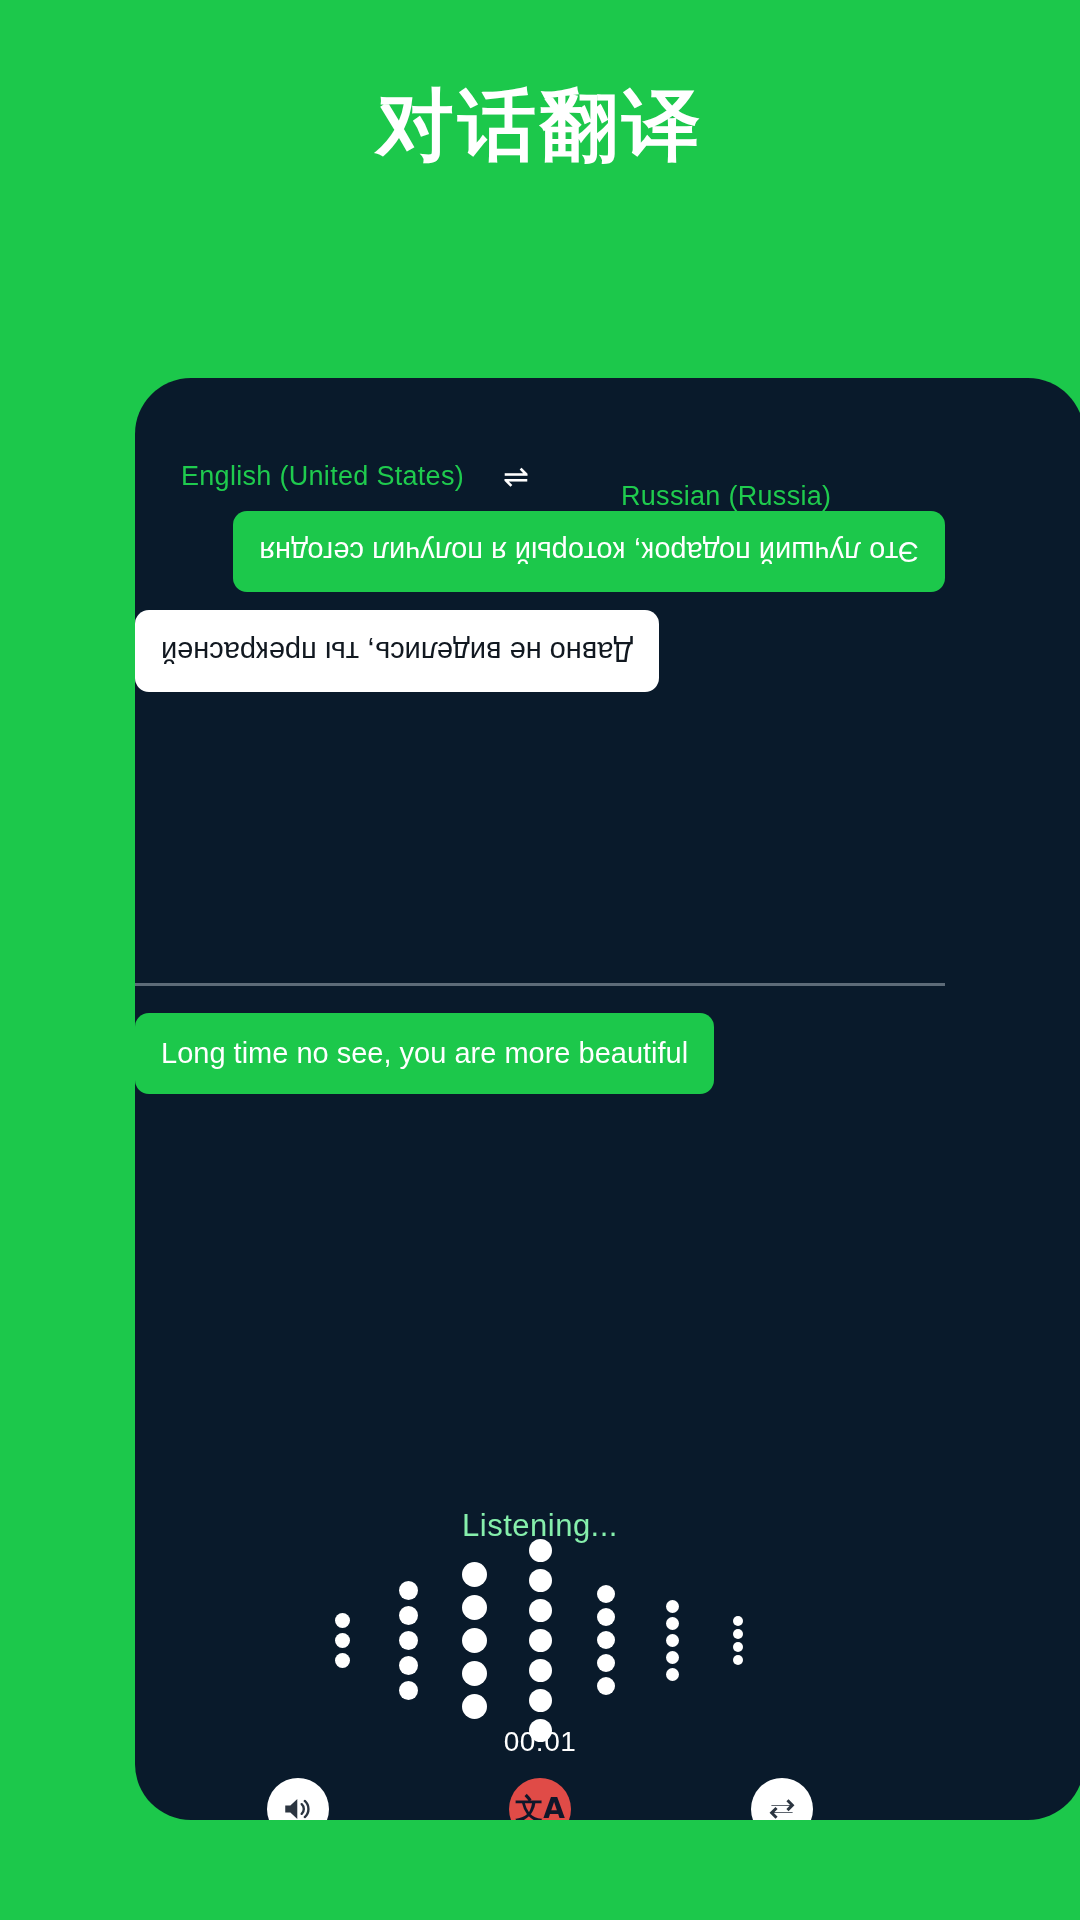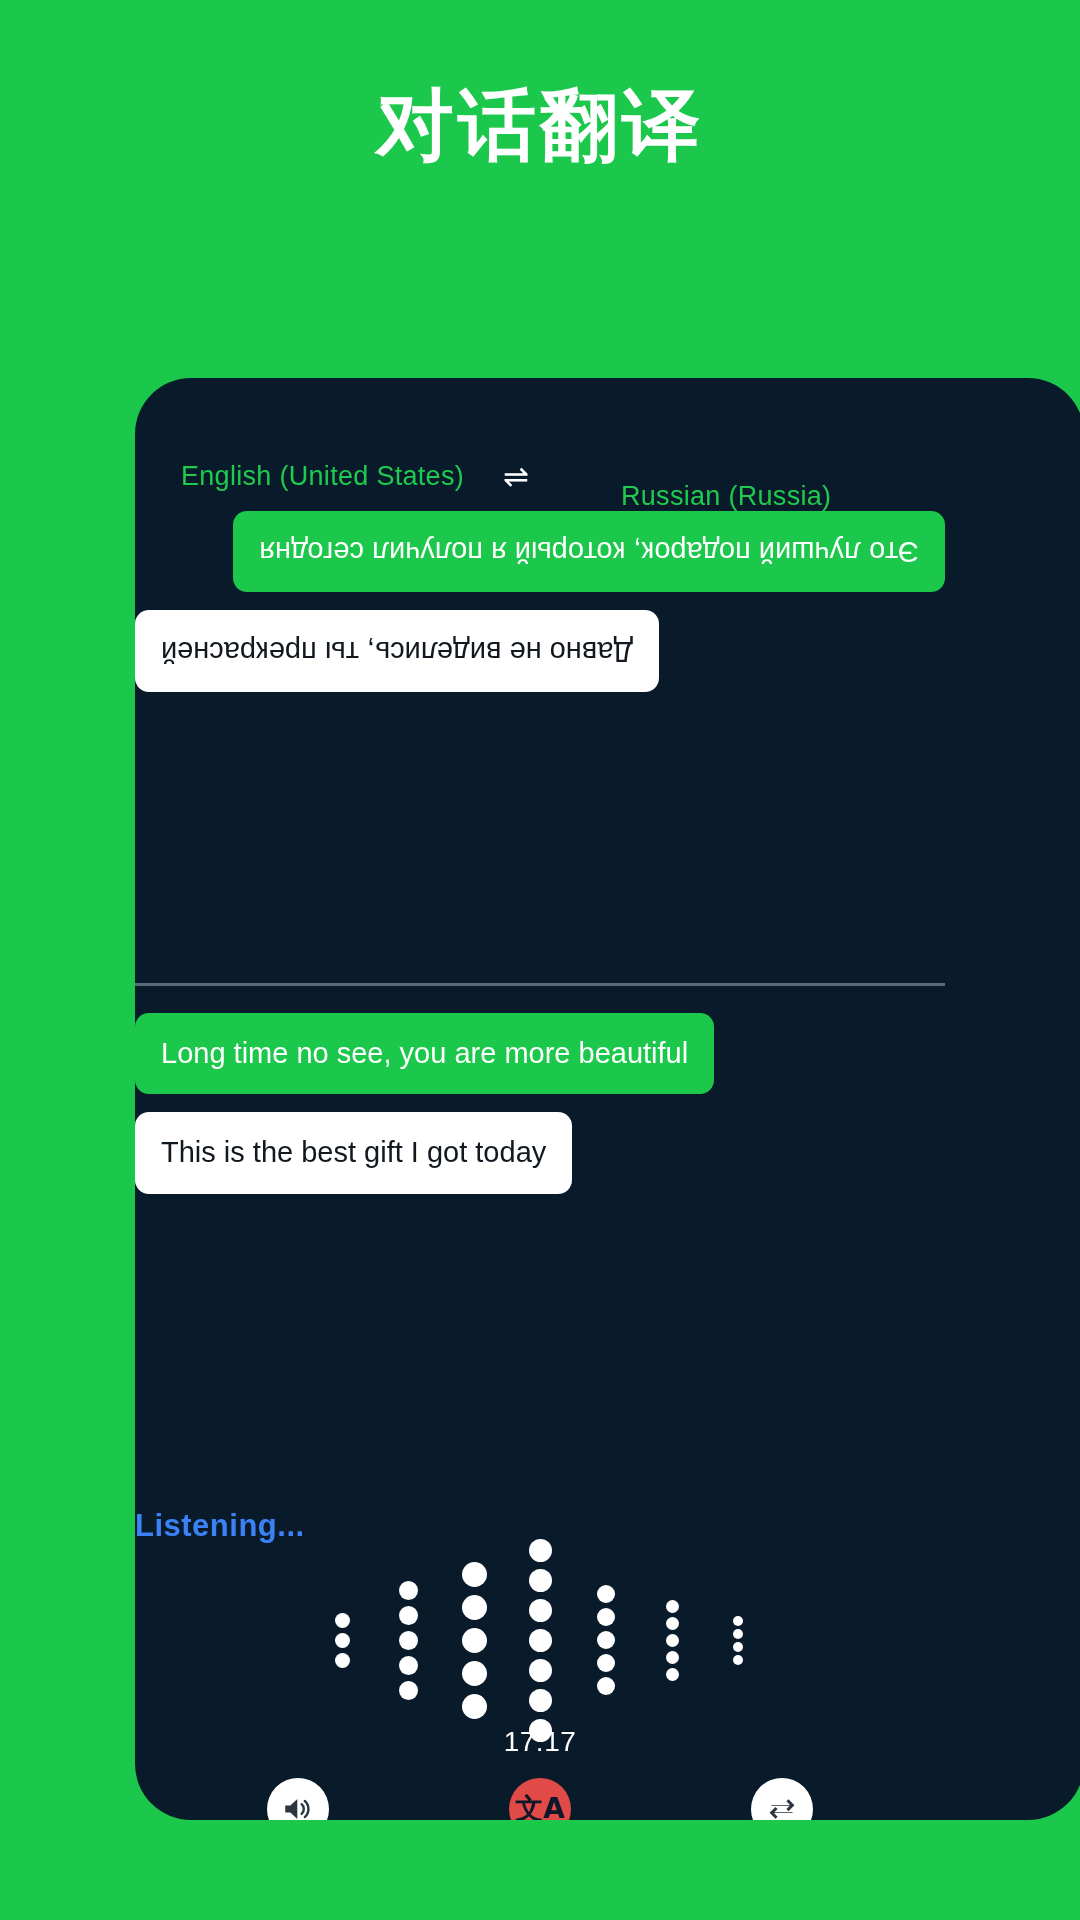--- a/index.html
+++ b/index.html
@@ -123,23 +123,24 @@
 
   .pane-top .bubble-row.left  { padding-left: 0; justify-content: flex-start; }
   .pane-top .bubble-row.right { padding-right: 0; justify-content: flex-end; }
 
   
   .listening-label {
     position: absolute;
     top: 1130px;
     left: 0;
     width: 810px;
-    color: #3b82f6;
+    text-align: center;
+    color: #86efac;
     font-size: 31px;
-    font-weight: bold;
+    font-weight: normal;
     letter-spacing: 0.5px;
   }
 
   .waveform {
     position: absolute;
     top: 1182px;
     left: 0;
     width: 810px;
     height: 160px;
     display: flex;
@@ -227,23 +228,20 @@
       <div class="bubble green">Это лучший подарок, который я получил сегодня</div>
     </div>
   </div>
 
   <div class="divider"></div>
 
   <div class="pane-bottom">
     <div class="bubble-row right">
       <div class="bubble green">Long time no see, you are more beautiful</div>
     </div>
-    <div class="bubble-row left">
-      <div class="bubble white">This is the best gift I got today</div>
-    </div>
   </div>
 
   <div class="listening-label">Listening...</div>
 
   <div class="waveform" id="waveform">
       <div class="wave-col">
         <div class="wave-dot" style="width: 15px; height: 15px; margin: 2.5px 0px;"></div>
         <div class="wave-dot" style="width: 15px; height: 15px; margin: 2.5px 0px;"></div>
         <div class="wave-dot" style="width: 15px; height: 15px; margin: 2.5px 0px;"></div>
       </div>
@@ -285,21 +283,21 @@
         <div class="wave-dot" style="width: 13px; height: 13px; margin: 2px 0px;"></div>
       </div>
       <div class="wave-col">
         <div class="wave-dot" style="width: 10px; height: 10px; margin: 1.5px 0px;"></div>
         <div class="wave-dot" style="width: 10px; height: 10px; margin: 1.5px 0px;"></div>
         <div class="wave-dot" style="width: 10px; height: 10px; margin: 1.5px 0px;"></div>
         <div class="wave-dot" style="width: 10px; height: 10px; margin: 1.5px 0px;"></div>
       </div>
     </div>
 
-  <div class="timer">17:17</div>
+  <div class="timer">00:01</div>
 
   <div class="controls">
 
     <div class="control">
       <div class="control-circle white">
         <svg width="34" height="34" viewBox="0 0 24 24">
           <path d="M3 9.5v5h3.6L11.5 19V5L6.6 9.5H3z" fill="#2B3540"></path>
           <path d="M14.6 8.6a4.6 4.6 0 0 1 0 6.8" stroke="#2B3540" stroke-width="1.7" fill="none" stroke-linecap="round"></path>
           <path d="M16.8 6.3a7.6 7.6 0 0 1 0 11.4" stroke="#2B3540" stroke-width="1.7" fill="none" stroke-linecap="round"></path>
         </svg>

